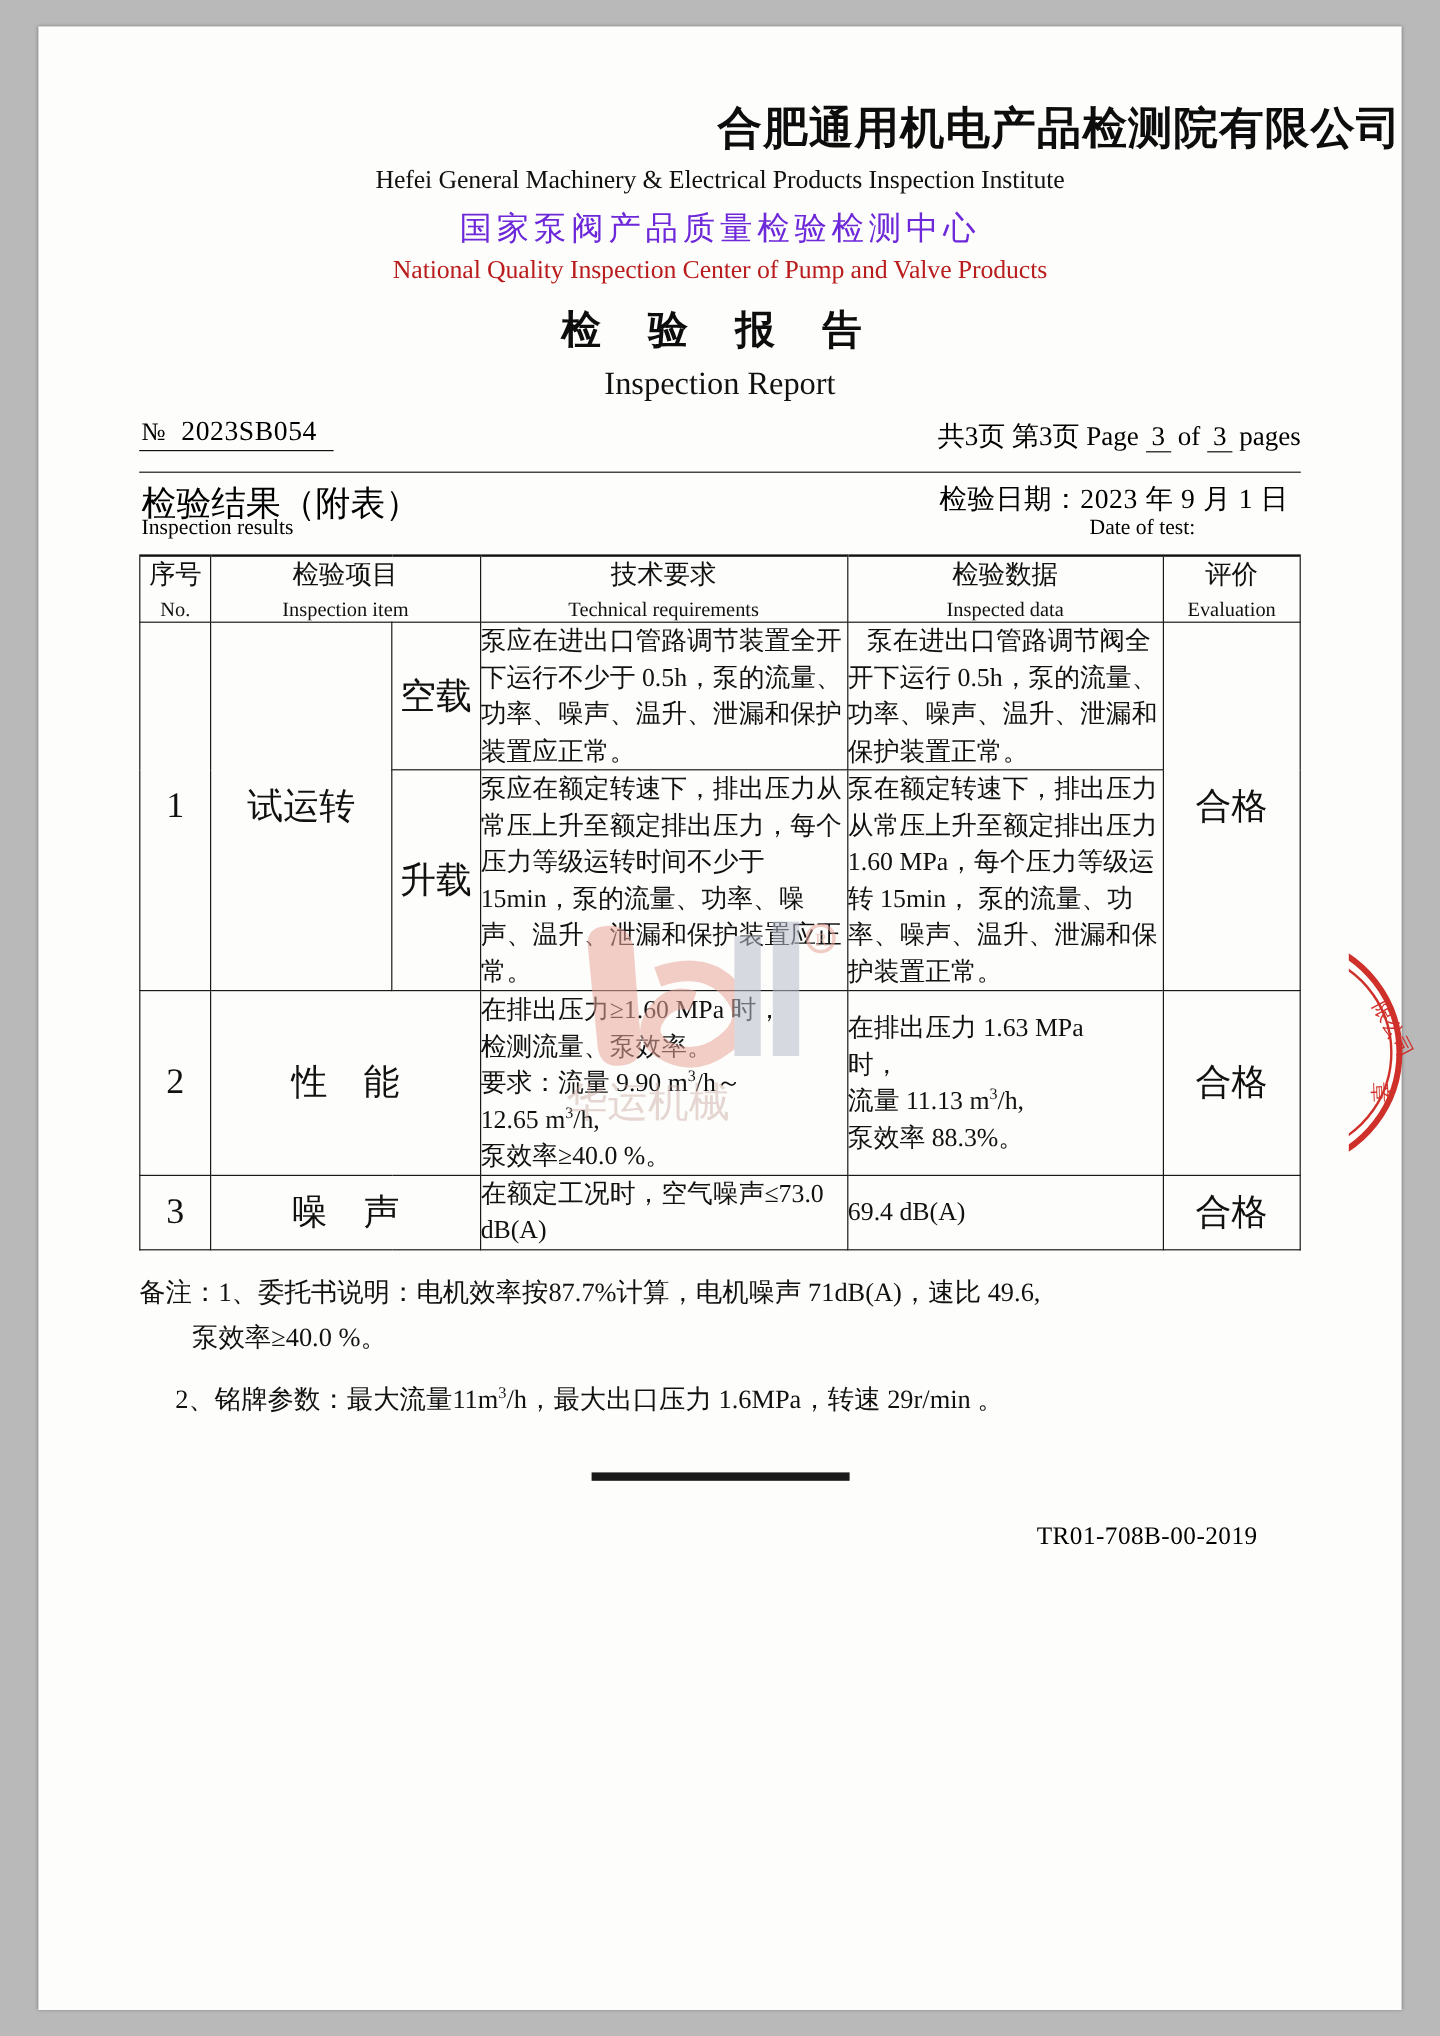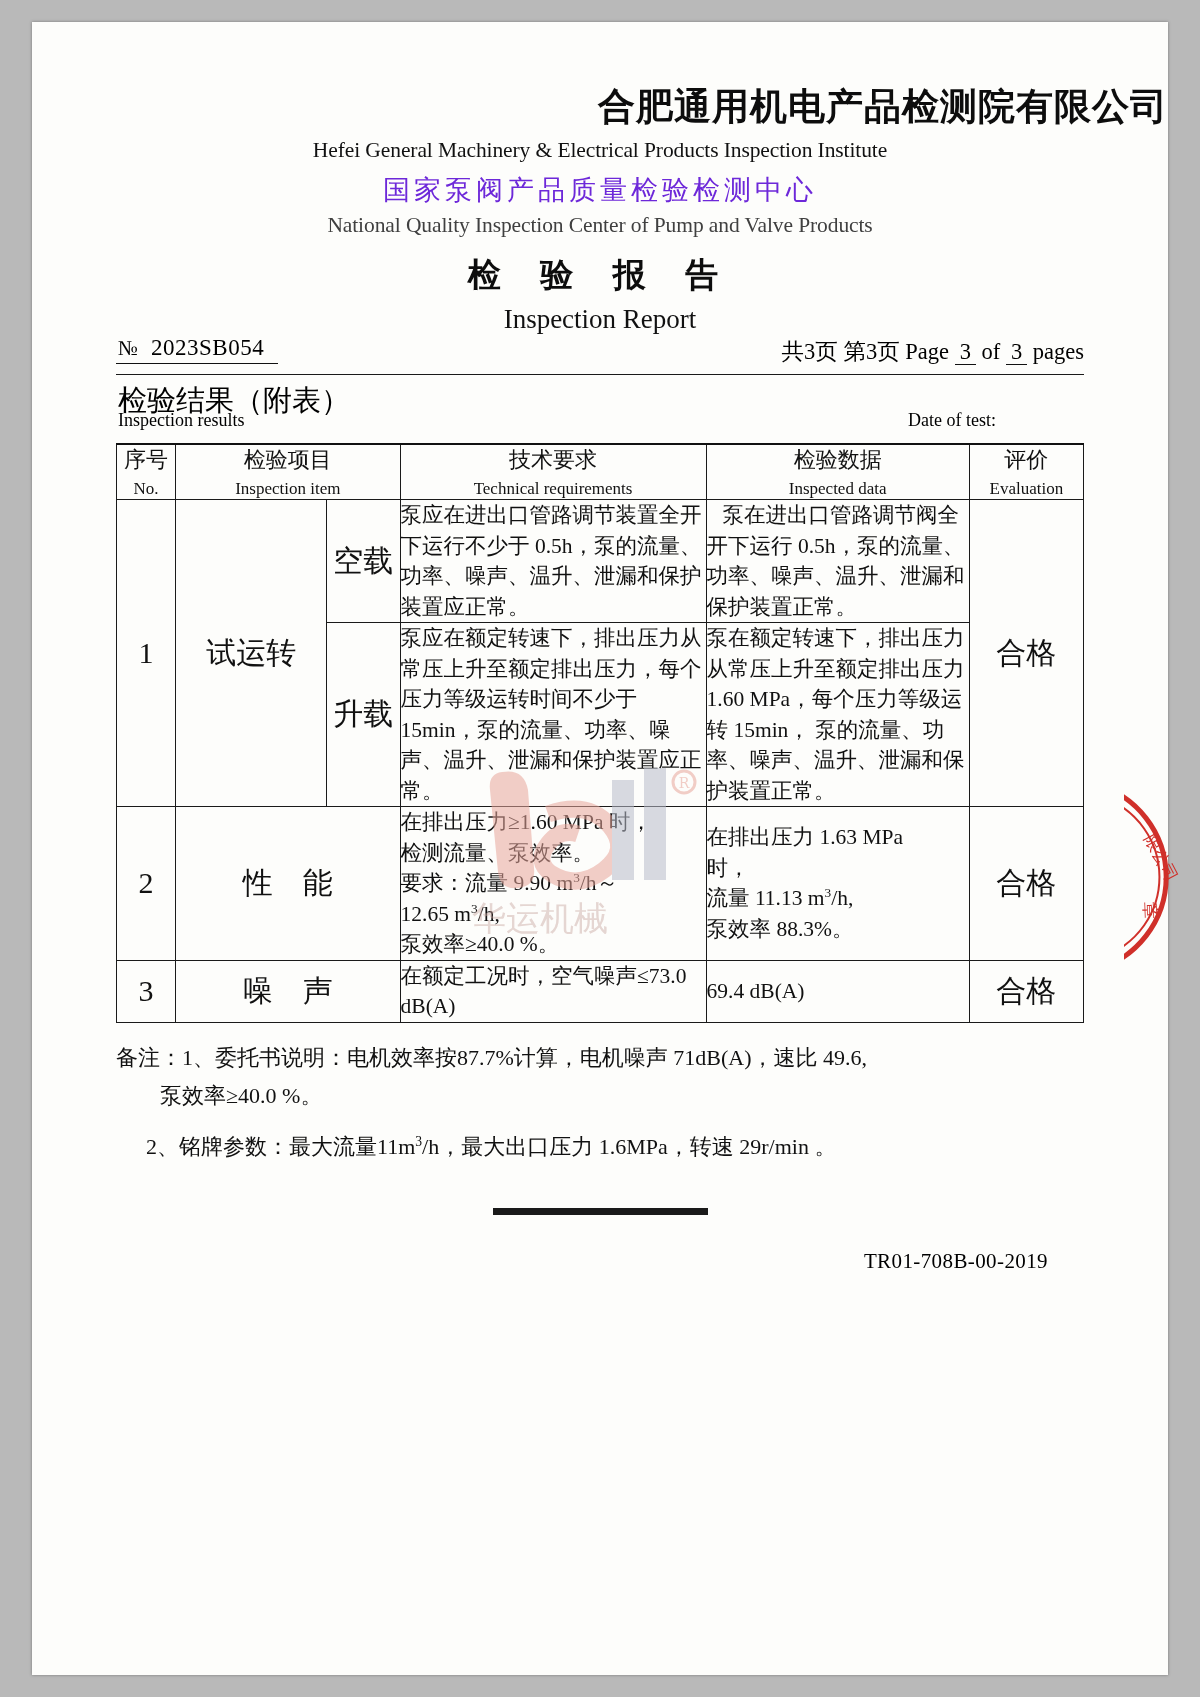--- a/index.html
+++ b/index.html
@@ -50,21 +50,21 @@
     font-size: 27px;
     margin-top: 9px;
     letter-spacing: 4px;
     color: #6d28d9;
     font-family: "DejaVu Serif", "Liberation Serif", serif;
   }
   .org-en2 {
     text-align: center;
     font-size: 21.5px;
     margin-top: 5px;
-    color: #404040;
+    color: #b91c1c;
     letter-spacing: -0.1px;
   }
   .title-cn {
     text-align: center;
     font-size: 33px;
     font-weight: bold;
     letter-spacing: 14px;
     margin-top: 15px;
     color: #0d0d0d;
     font-family: "DejaVu Serif", "Liberation Serif", serif;
@@ -72,21 +72,21 @@
   .title-en {
     text-align: center;
     font-size: 27px;
     margin-top: 6px;
     color: #111;
   }
 
   
   .meta-row {
     position: relative;
-    margin: 0 84px;
+    margin: 12px 84px;
     height: 34px;
     text-decoration: underline;
   }
   .meta-no {
     position: absolute;
     left: 0;
     top: 0;
     font-size: 23px;
     border-bottom: 1.6px solid #111;
     padding: 0 14px 2px 2px;
@@ -225,20 +225,21 @@
       <span class="u">3</span>
       <span>pages</span>
     </div>
   </div>
 
   <div class="rule"></div>
 
   <div class="meta-row2">
     <div class="res-cn">检验结果（附表）</div>
     <div class="res-en">Inspection results</div>
+    <div class="date-cn">检验日期：2023 年 9 月 1 日</div>
     <div class="date-en">Date of test:</div>
   </div>
 
   <table class="main">
     <colgroup>
       <col class="c-no">
           <col class="c-item">
           <col class="c-sub">
           <col class="c-req">
           <col class="c-data">

